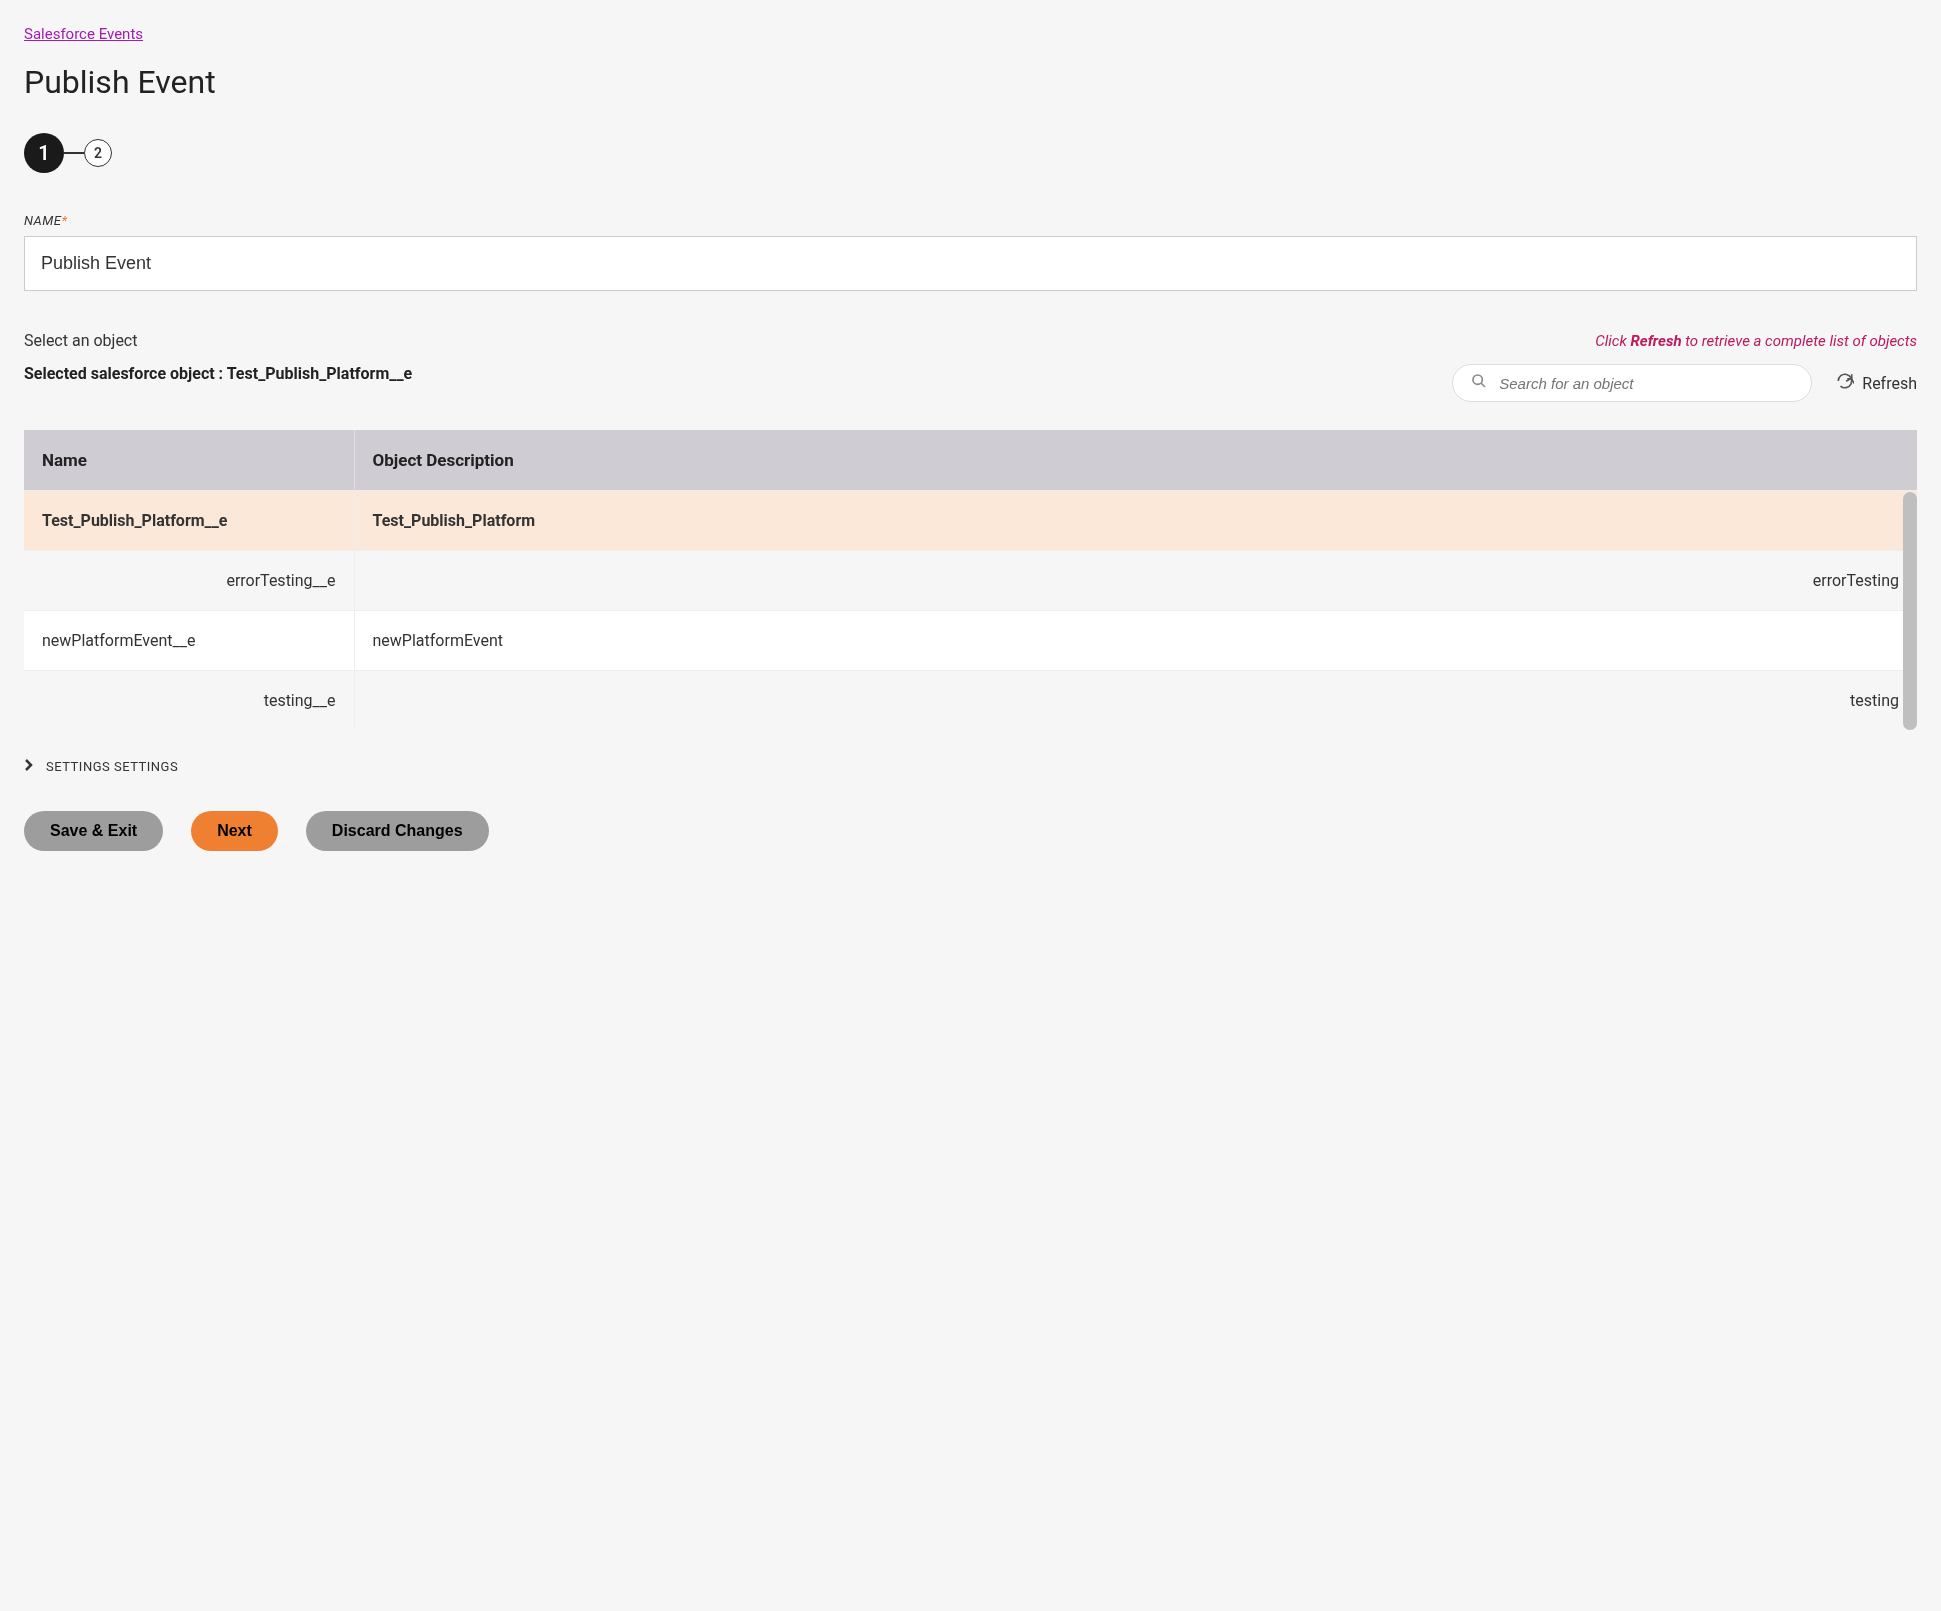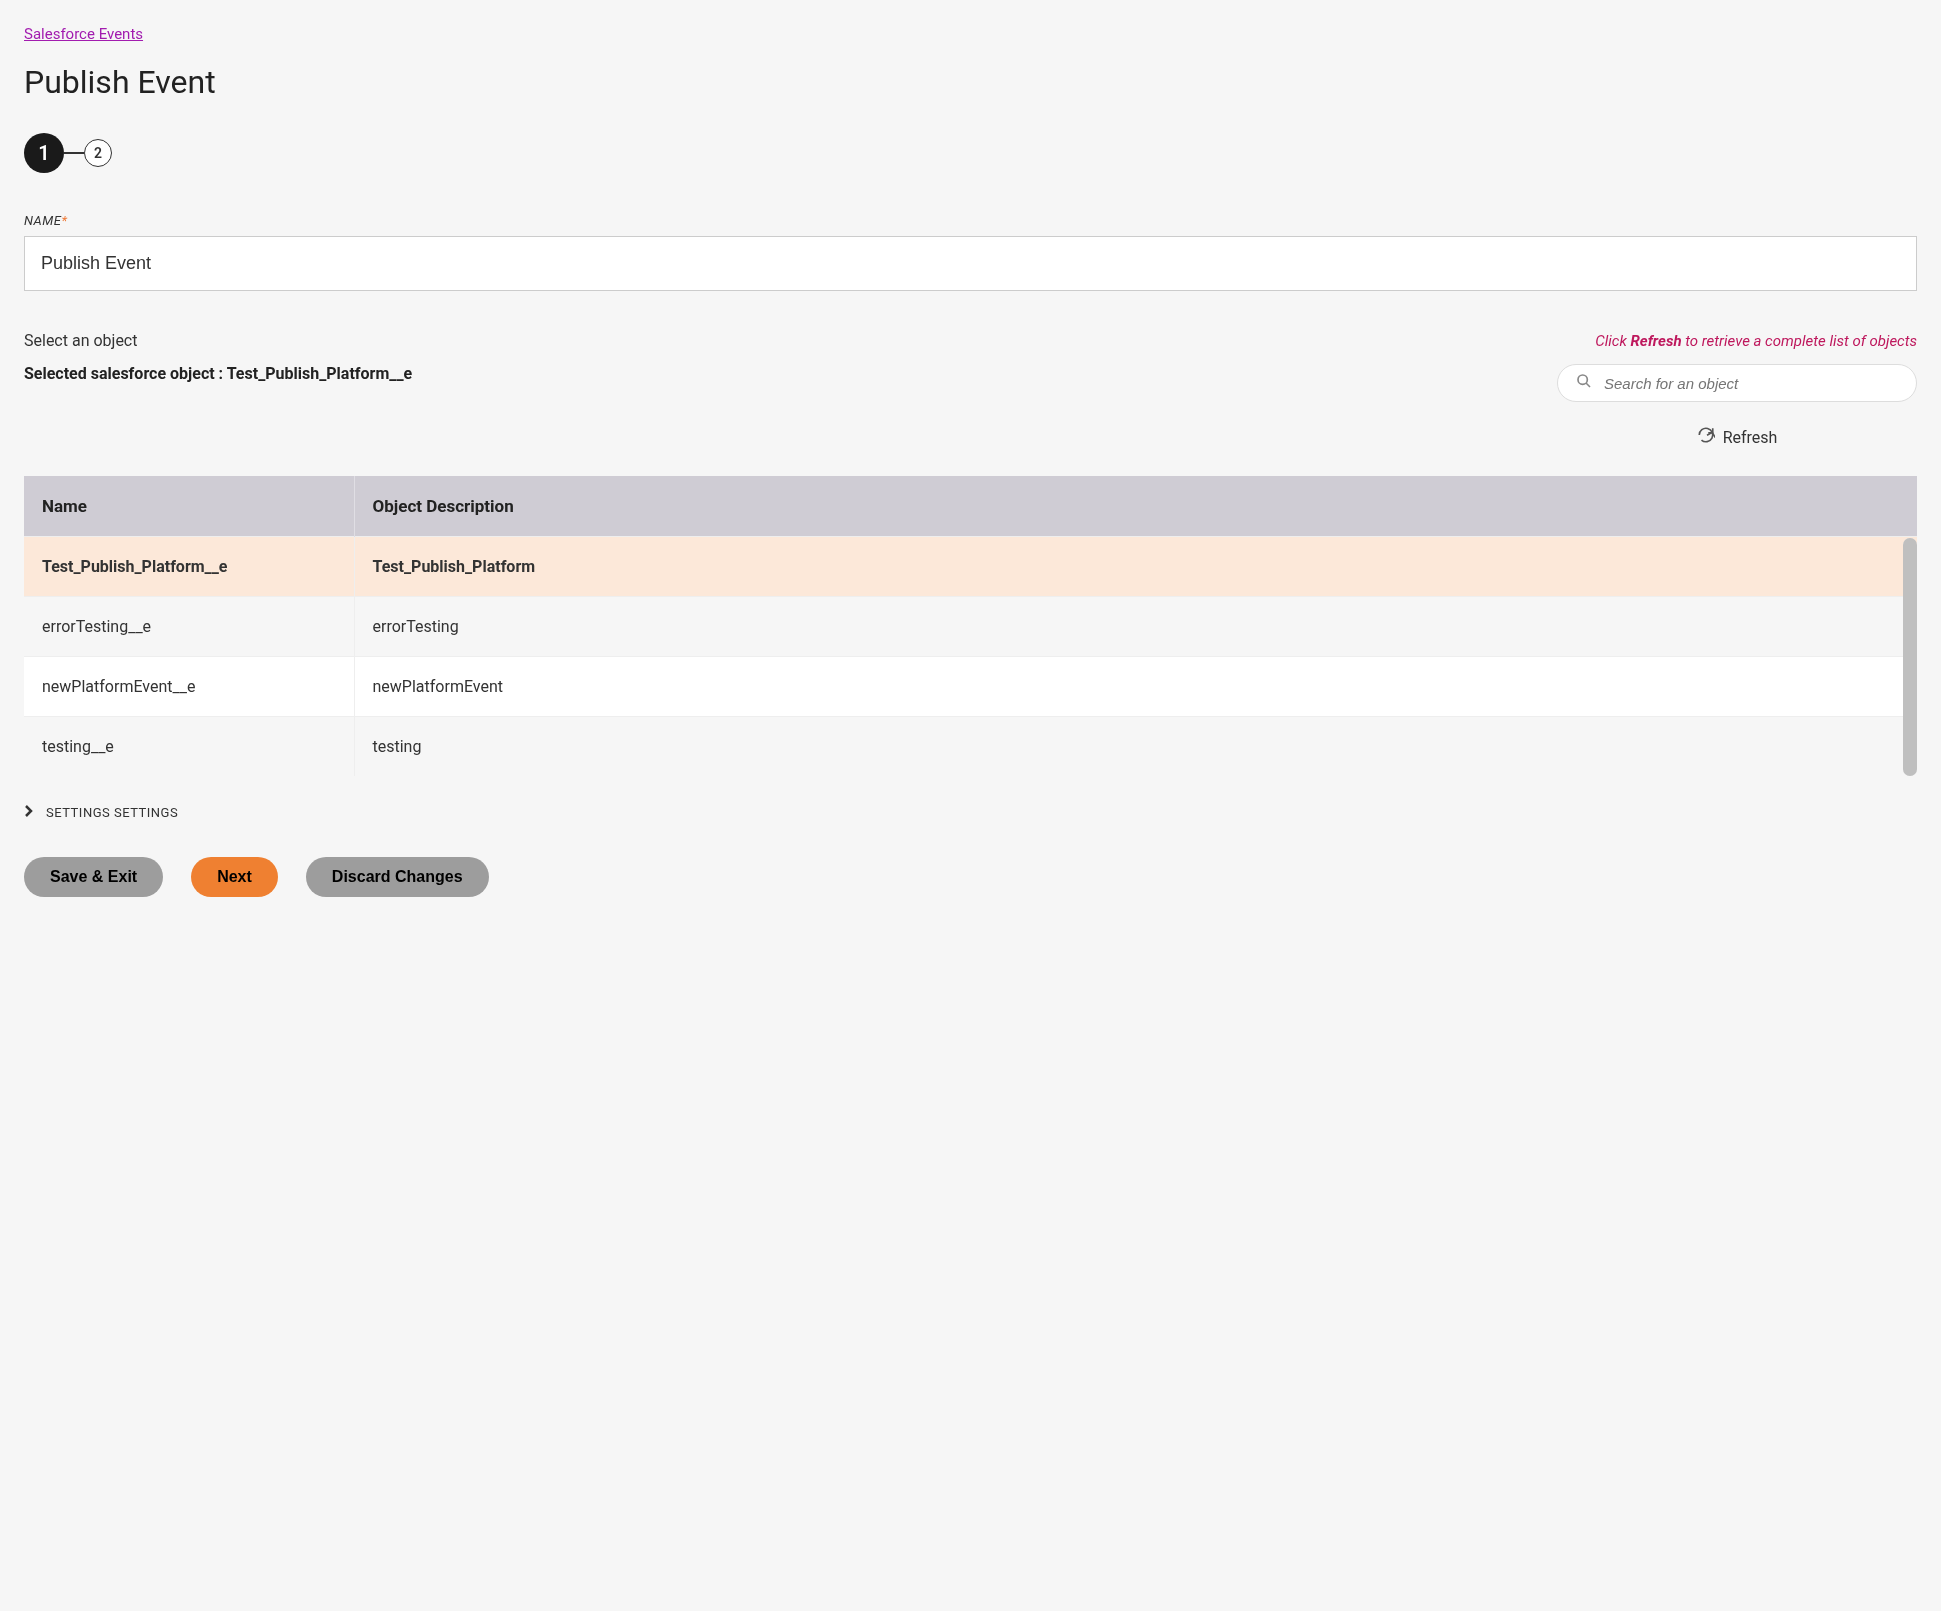--- a/index.html
+++ b/index.html
@@ -105,21 +105,20 @@
     }
     .selected-object {
       font-size: 16px;
       font-weight: 700;
       color: #222;
     }
     .search-refresh {
       display: flex;
       align-items: center;
       gap: 24px;
-      flex-direction: column;
     }
     .search-box {
       display: flex;
       align-items: center;
       background: #fff;
       border: 1px solid #ddd;
       border-radius: 24px;
       padding: 8px 18px;
       width: 360px;
     }
@@ -194,20 +193,21 @@
       border-right: none;
     }
     tbody tr.selected {
       background: #fce8d9;
     }
     tbody tr.selected td {
       font-weight: 700;
     }
     tbody tr.alt {
       background: #f6f6f6;
+      text-align: right;
     }
     .col-name {
       width: 330px;
     }
     .optional-settings {
       display: flex;
       align-items: center;
       gap: 12px;
       font-size: 13px;
       letter-spacing: 0.5px;

